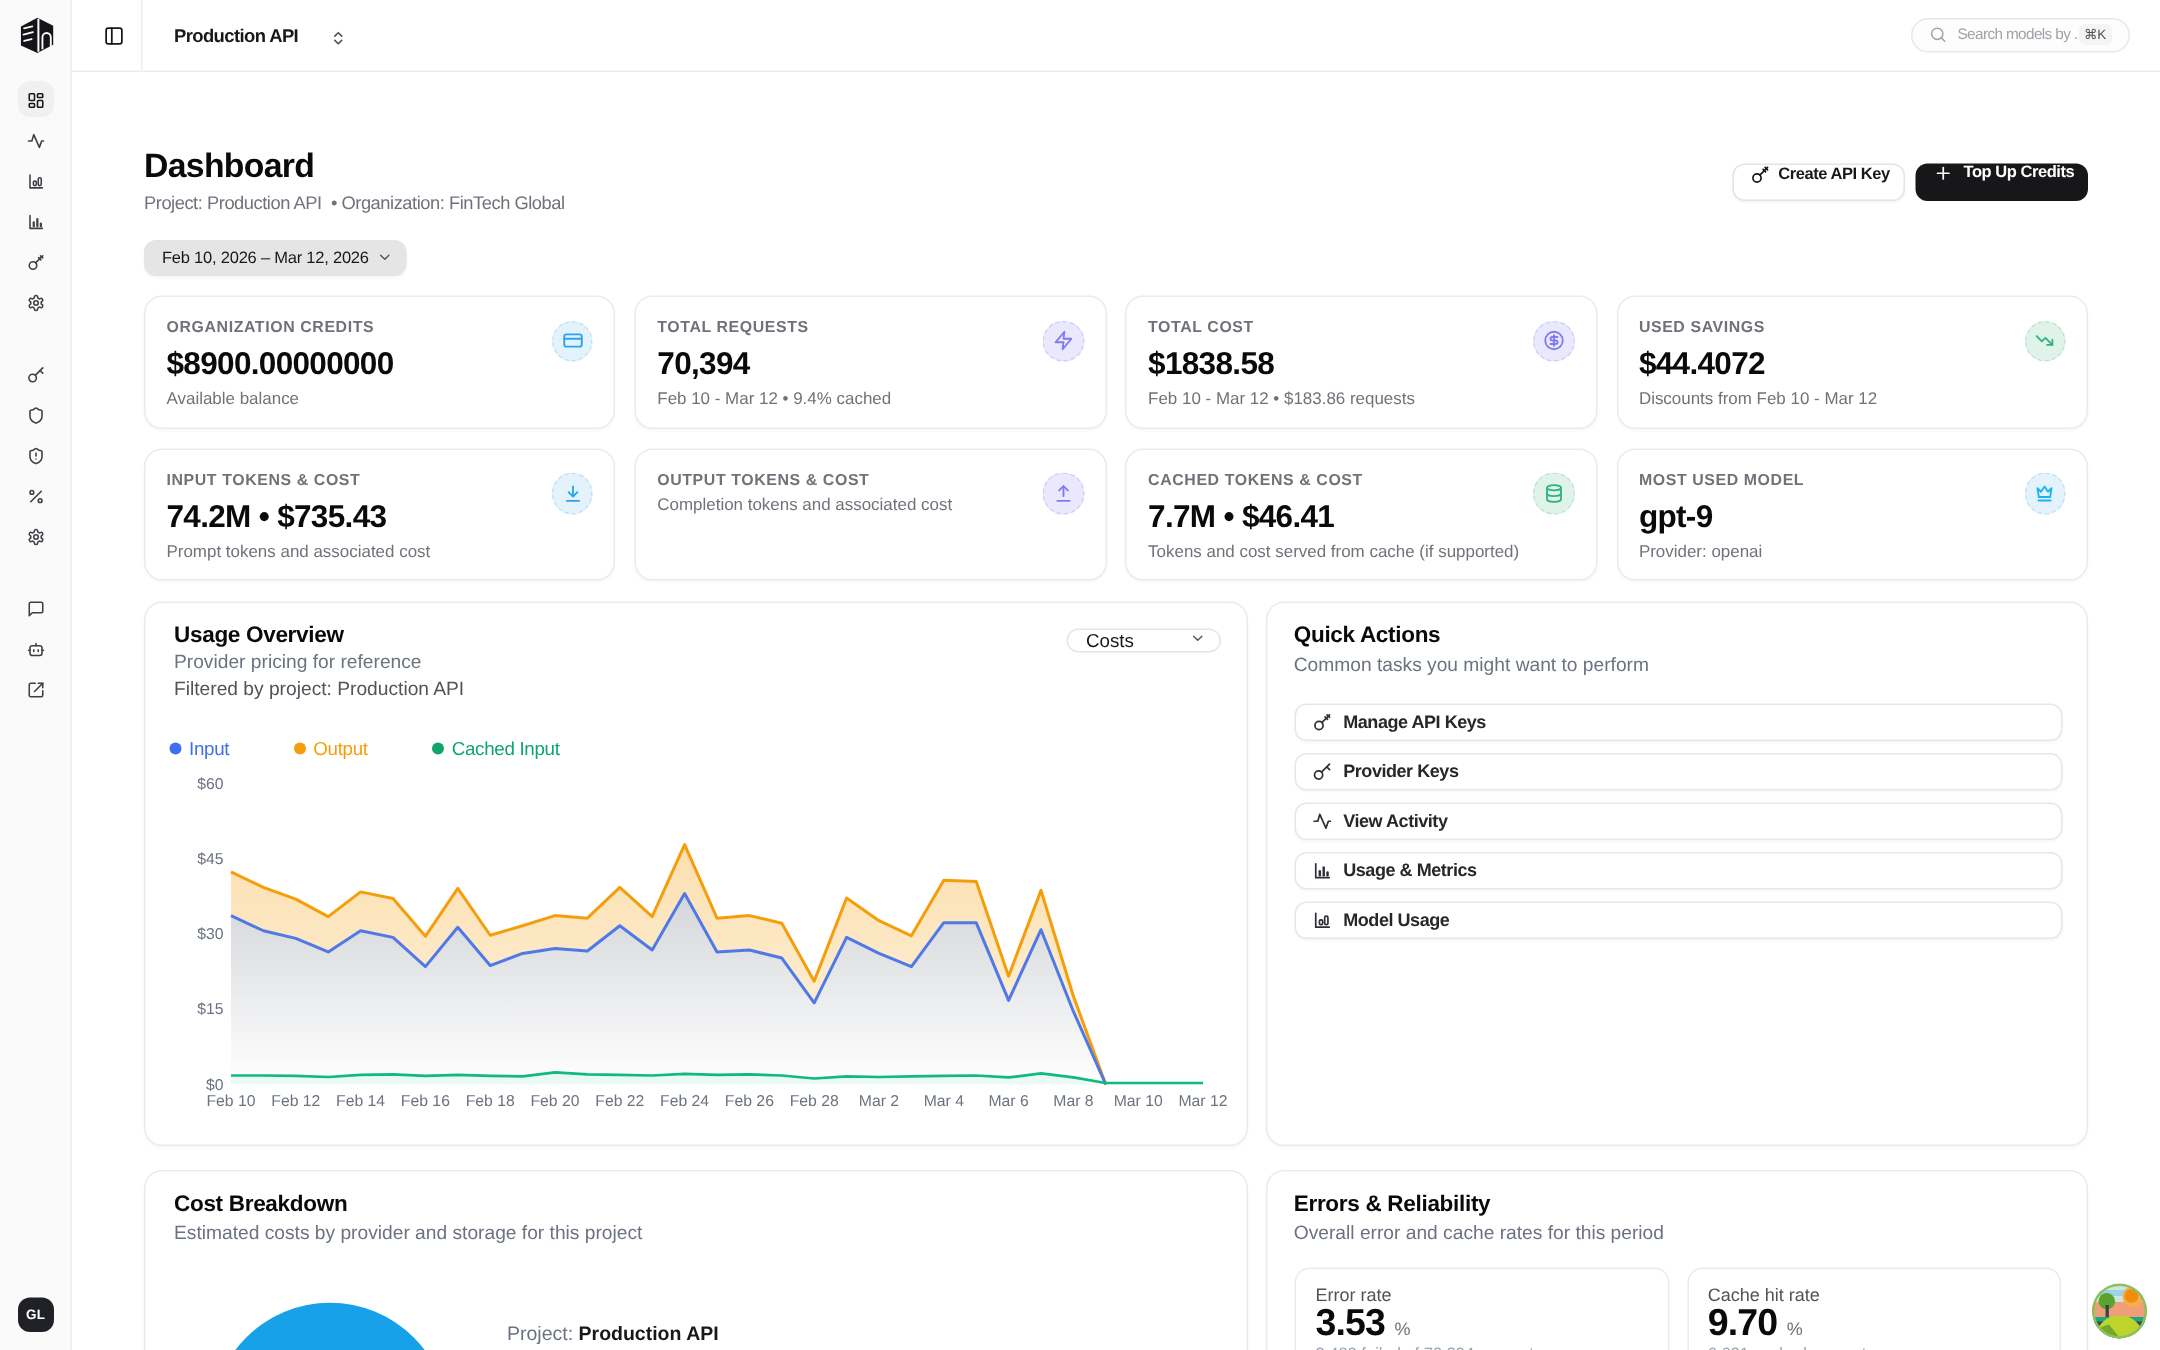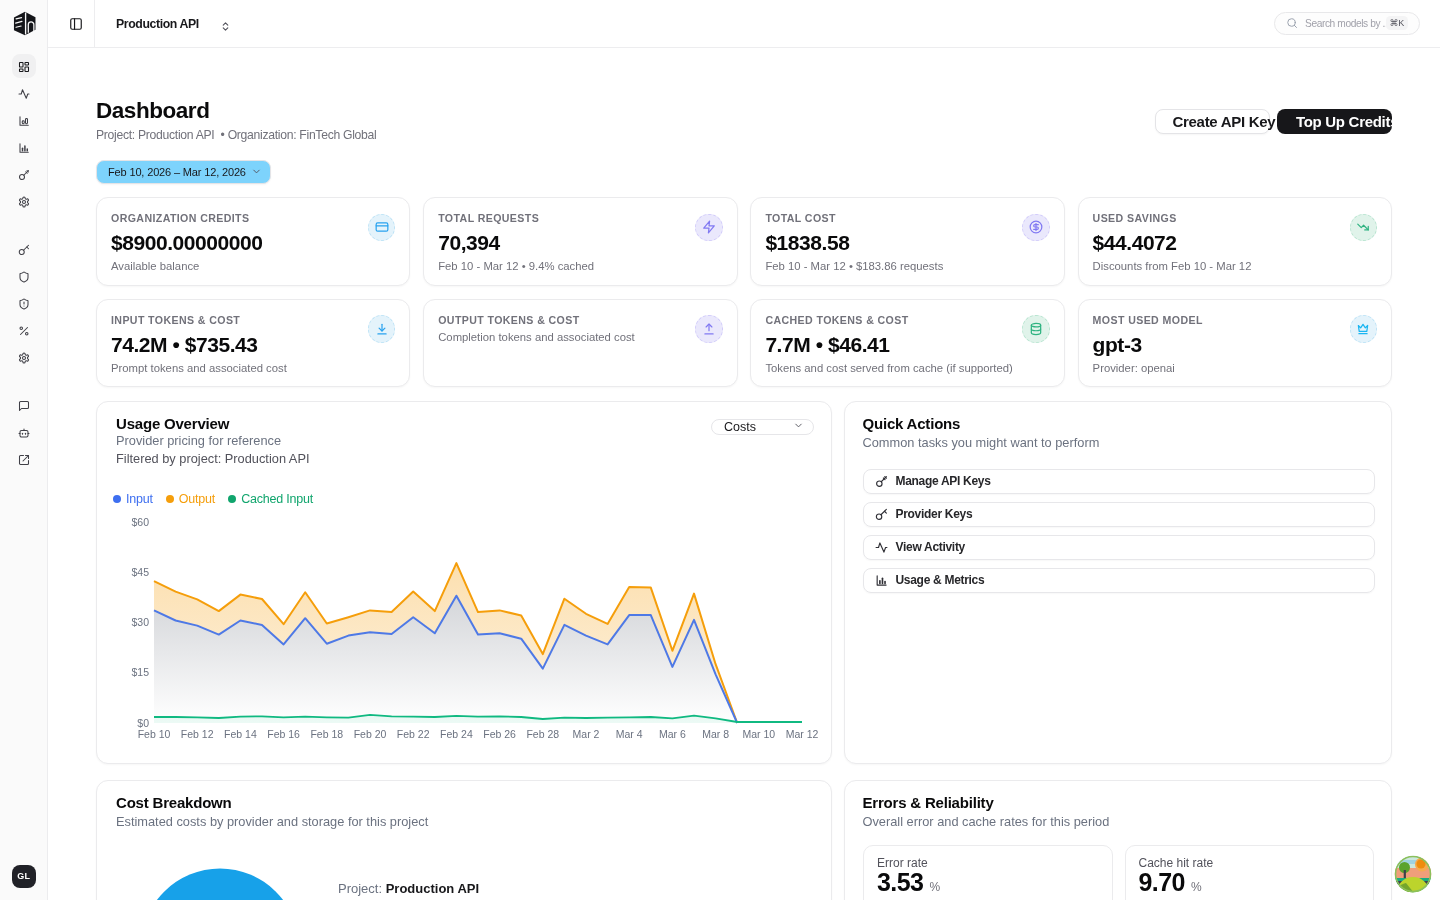--- a/index.html
+++ b/index.html
@@ -17,48 +17,48 @@
 #tdivide { position:absolute; left:45.5px; top:0; width:1px; height:47px; background:#ededef; }
 #crumb { position:absolute; left:68px; top:17px; font-size:12.3px; font-weight:700; color:#18181b; letter-spacing:-.4px; white-space:nowrap; }
 #crumbchev { position:absolute; left:172px; top:17.5px; }
 #search { position:absolute; left:1226px; top:12px; width:145.5px; height:22.5px; white-space:nowrap; border:1px solid #e8e8ea; background:#fdfdfd;
   border-radius:13px; display:flex; align-items:center; padding:0 4px 0 11px; }
 #search .ph { font-size:10.2px; letter-spacing:-.4px; color:#a1a1aa; margin-left:7px; flex:1; overflow:hidden; white-space:nowrap; }
 #search .kbd { background:#f4f4f5; border-radius:4.5px; font-size:9px; color:#52525b; padding:2px 3.5px; font-weight:500; letter-spacing:-.2px; margin-right:7px; }
 
 #h1 { position:absolute; left:96px; top:98px; font-size:22.5px; font-weight:700; color:#0a0a0b; letter-spacing:-.45px; }
 #hsub { position:absolute; left:96px; top:127.5px; font-size:12.2px; letter-spacing:-.3px; color:#71717a; white-space:nowrap; }
-.btn { position:absolute; top:108.5px; height:25.5px; border-radius:8px; display:flex; align-items:center; font-size:15px; letter-spacing:-.3px; font-weight:600; white-space:nowrap; }
+.btn { position:absolute; top:108.5px; height:25.5px; border-radius:8px; display:flex; font-size:11px; letter-spacing:-.3px; font-weight:600; white-space:nowrap; }
 #btn1 { left:1154.5px; width:115px; background:#fff; border:1px solid #e4e4e7; color:#18181b; padding-left:11px; box-shadow:0 1px 2px rgba(0,0,0,.04); }
 #btn1 span { margin-left:6px; }
 #btn2 { left:1277px; width:115px; background:#17171a; color:#fff; padding-left:12px; }
 #btn2 span { margin-left:7px; }
 #datesel { position:absolute; left:96px; top:159.5px; width:175px; height:24.5px; border:1px solid #e4e4e7; border-radius:8px; white-space:nowrap;
-  background:#7dd3fc; display:flex; align-items:center; padding:0 8px 0 11px; font-size:11px; letter-spacing:-.15px; font-weight:500; color:#18181b; box-shadow:0 1px 2px rgba(0,0,0,.04); }
+  background:#e5e5e5; display:flex; align-items:center; padding:0 8px 0 11px; font-size:11px; letter-spacing:-.15px; font-weight:500; color:#18181b; box-shadow:0 1px 2px rgba(0,0,0,.04); }
 #datesel svg { margin-left:auto; }
 
 #grid1 { position:absolute; left:96px; top:197px; width:1296px; display:grid; grid-template-columns:repeat(4,1fr); column-gap:12.8px; }
 #grid2 { position:absolute; left:96px; top:298.5px; width:1296px; display:grid; grid-template-columns:repeat(4,1fr); column-gap:12.8px; }
 .scard { position:relative; height:88.5px; background:#fff; border:1px solid #ebebed; border-radius:12px; padding:14px;
   box-shadow:0 1px 2px rgba(0,0,0,.035); }
 .slabel { font-size:10.6px; font-weight:600; color:#71717a; letter-spacing:.4px; }
 .svalue { margin-top:7px; font-size:21px; font-weight:700; color:#0a0a0b; letter-spacing:-.45px; white-space:nowrap; }
 .ssub { margin-top:5px; font-size:11.3px; color:#71717a; }
 .sicon { position:absolute; right:14px; top:15.5px; width:27.5px; height:27.5px; border-radius:50%;
   display:flex; align-items:center; justify-content:center; }
 
 .panel { position:absolute; background:#fff; border:1px solid #ebebed; border-radius:12px; box-shadow:0 1px 2px rgba(0,0,0,.035); }
 #usage { left:96px; top:401px; width:735.5px; height:363px; }
 #quick { left:843.5px; top:401px; width:548.5px; height:363px; }
 #costb { left:96px; top:780px; width:735.5px; height:200px; }
 #errs { left:843.5px; top:780px; width:548.5px; height:200px; }
 #costsel { position:absolute; left:614px; top:17px; width:103px; height:16px; border:1px solid #e6e6e9; border-radius:8px;
   display:flex; padding:0 9px 0 12px; font-size:12.5px; color:#18181b; font-weight:500; }
 #costsel svg { margin-left:auto; }
-#legend { position:absolute; left:16px; top:90px; display:flex; font-size:12.5px; letter-spacing:-.2px; font-weight:500; }
+#legend { position:absolute; left:16px; top:90px; display:flex; font-size:12.5px; letter-spacing:-.2px; font-weight:500;gap:30px; }
 #legend .li { display:flex; align-items:center; margin-right:13px; }
 #legend .dot { width:8px; height:8px; border-radius:50%; margin-right:5px; }
 .xt { font:10.5px "Liberation Sans"; fill:#6b7280; text-anchor:middle; }
 .yt { font:10.5px "Liberation Sans"; fill:#6b7280; text-anchor:end; }
 
 .qbtn { position:absolute; left:18px; width:512px; height:24.5px; border:1px solid #e7e7ea; border-radius:8px;
   display:flex; align-items:center; padding-left:11px; font-size:12px; font-weight:600; color:#27272a; box-shadow:0 1px 1.5px rgba(0,0,0,.03); }
 .qbtn span { margin-left:8px; letter-spacing:-.3px; }
 
 .ecard { position:absolute; top:64px; width:249.5px; height:130px; border:1px solid #ebebed; border-radius:10px; padding:10px 13px; }
@@ -299,21 +299,21 @@
   <div class="sicon" style="background:#e0f3ea;border:1px dashed #b9e5d1;">
           <svg width="14" height="14" viewBox="0 0 24 24" fill="none" stroke="#2fb381" stroke-width="2.1" stroke-linecap="round" stroke-linejoin="round">
             <ellipse cx="12" cy="5.5" rx="8" ry="3"></ellipse>
             <path d="M4 5.5v13c0 1.66 3.58 3 8 3s8-1.34 8-3v-13"></path>
             <path d="M4 12c0 1.66 3.58 3 8 3s8-1.34 8-3"></path>
           </svg>
         </div>
 </div>
       <div class="scard">
   <div class="slabel">MOST USED MODEL</div>
-  <div class="svalue">gpt-3</div>
+  <div class="svalue">gpt-9</div>
   <div class="ssub">Provider: openai</div>
   <div class="sicon" style="background:#e4f3fb;border:1px dashed #bee3f6;">
           <svg width="14" height="14" viewBox="0 0 24 24" fill="none" stroke="#19b5f1" stroke-width="2.1" stroke-linecap="round" stroke-linejoin="round">
             <path d="M4 6l4 4 4-6 4 6 4-4-1.5 10h-13z"></path>
             <path d="M5 20h14"></path>
           </svg>
         </div>
 </div>
     </div>
 
@@ -398,20 +398,28 @@
           <path d="M18.5 17.5v-3.5" stroke-width="3"></path>
         </svg>
         <span>Usage &amp; Metrics</span>
       </div>
     <div class="qbtn" style="top:133px">
         <svg width="13" height="13" viewBox="0 0 24 24" fill="none" stroke="#2f2f35" stroke-width="2.1" stroke-linecap="round" stroke-linejoin="round">
           <path d="M22 12h-2.5l-3 8.5L9 3.5 6.5 12H2"></path>
         </svg>
         <span>View Activity</span>
       </div>
+    <div class="qbtn" style="top:199px">
+        <svg width="13" height="13" viewBox="0 0 24 24" fill="none" stroke="#2f2f35" stroke-width="2.1" stroke-linecap="round" stroke-linejoin="round">
+          <path d="M4 3.5v17h16.5"></path>
+          <rect x="8.5" y="11.5" width="4" height="6" rx="1.8"></rect>
+          <rect x="15" y="7" width="4" height="10.5" rx="1.8"></rect>
+        </svg>
+        <span>Model Usage</span>
+      </div>
   </div>
 
   <div class="panel" id="costb">
     <div style="position:absolute;left:19px;top:13px;font-size:15px;font-weight:700;color:#0a0a0b;letter-spacing:-.2px">Cost Breakdown</div>
     <div style="position:absolute;left:19px;top:33px;font-size:12.8px;color:#6b7280">Estimated costs by provider and storage for this project</div>
     <svg width="735" height="119" viewBox="0 0 735 119" style="position:absolute;left:0;top:80px">
         <circle cx="123" cy="86.5" r="79" fill="#17a1e9"></circle>
       </svg>
     <div style="position:absolute;left:241px;top:100px;font-size:13px;color:#6b7280">Project: <b style="color:#18181b;font-weight:700">Production API</b></div>
   </div>

